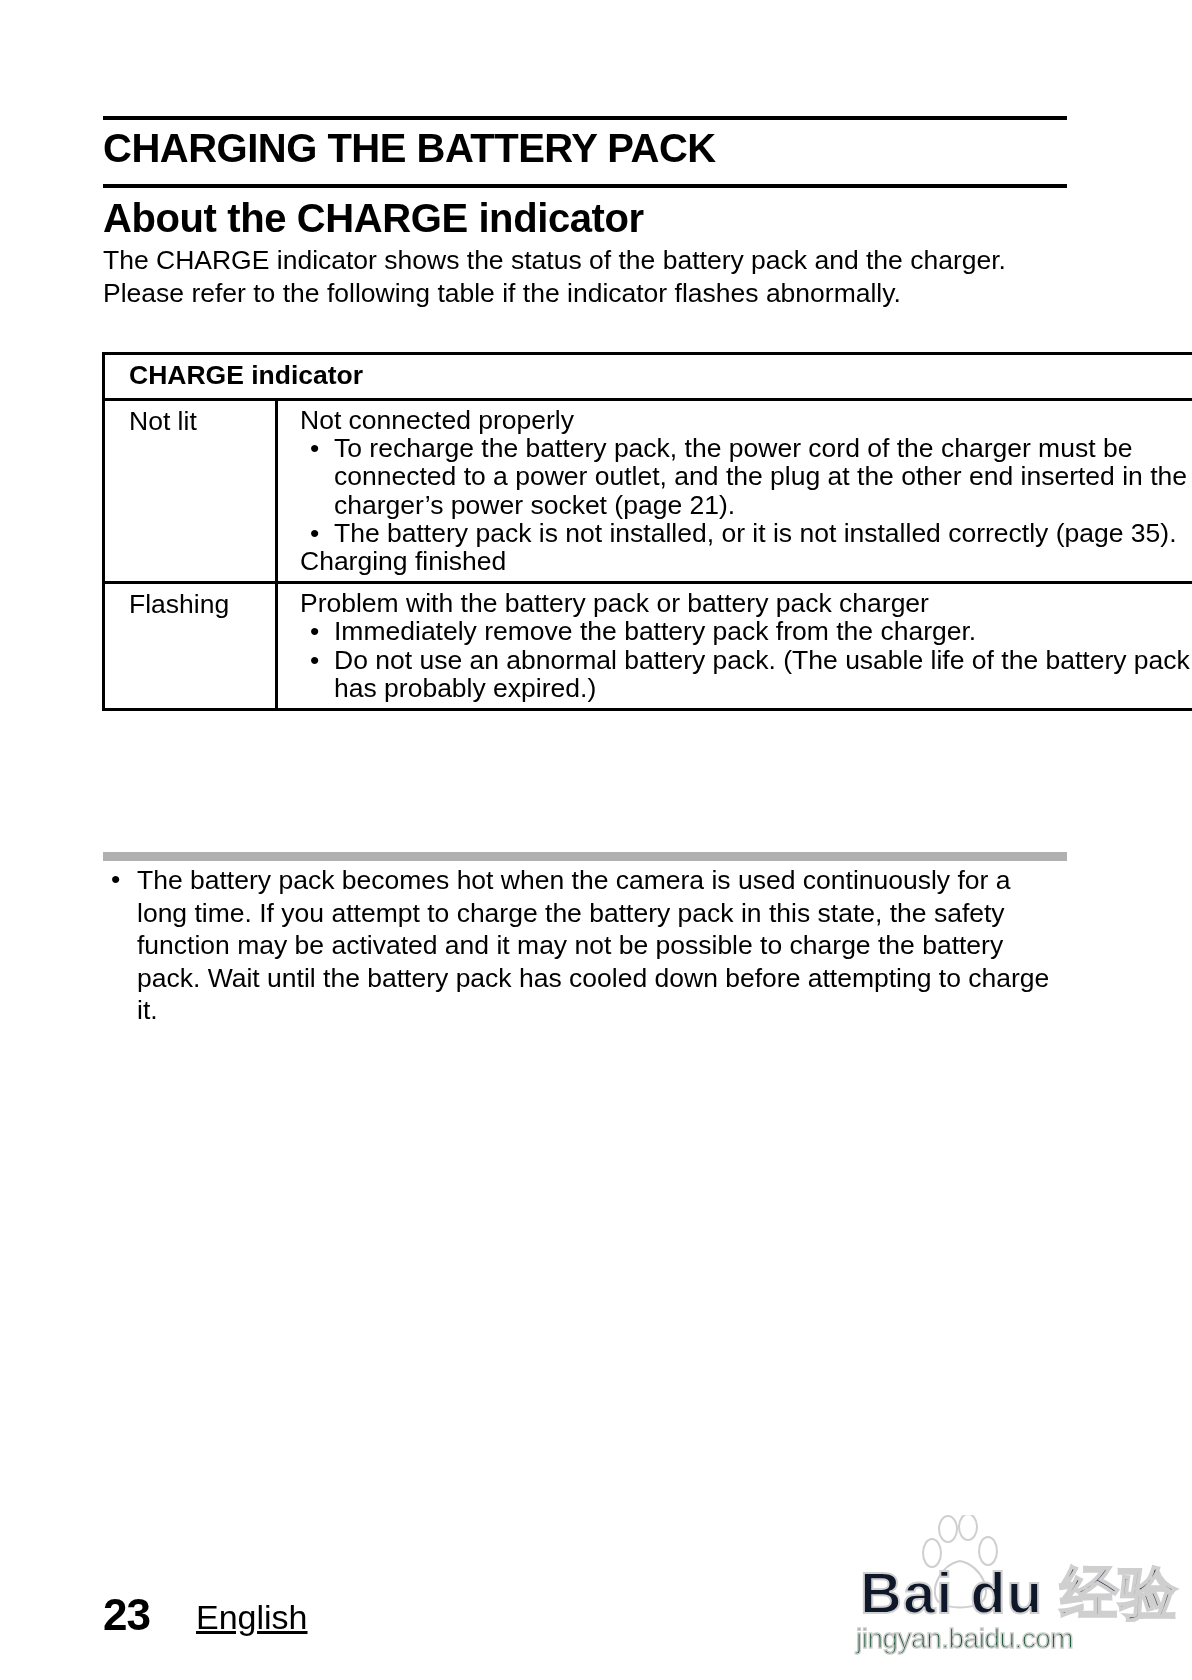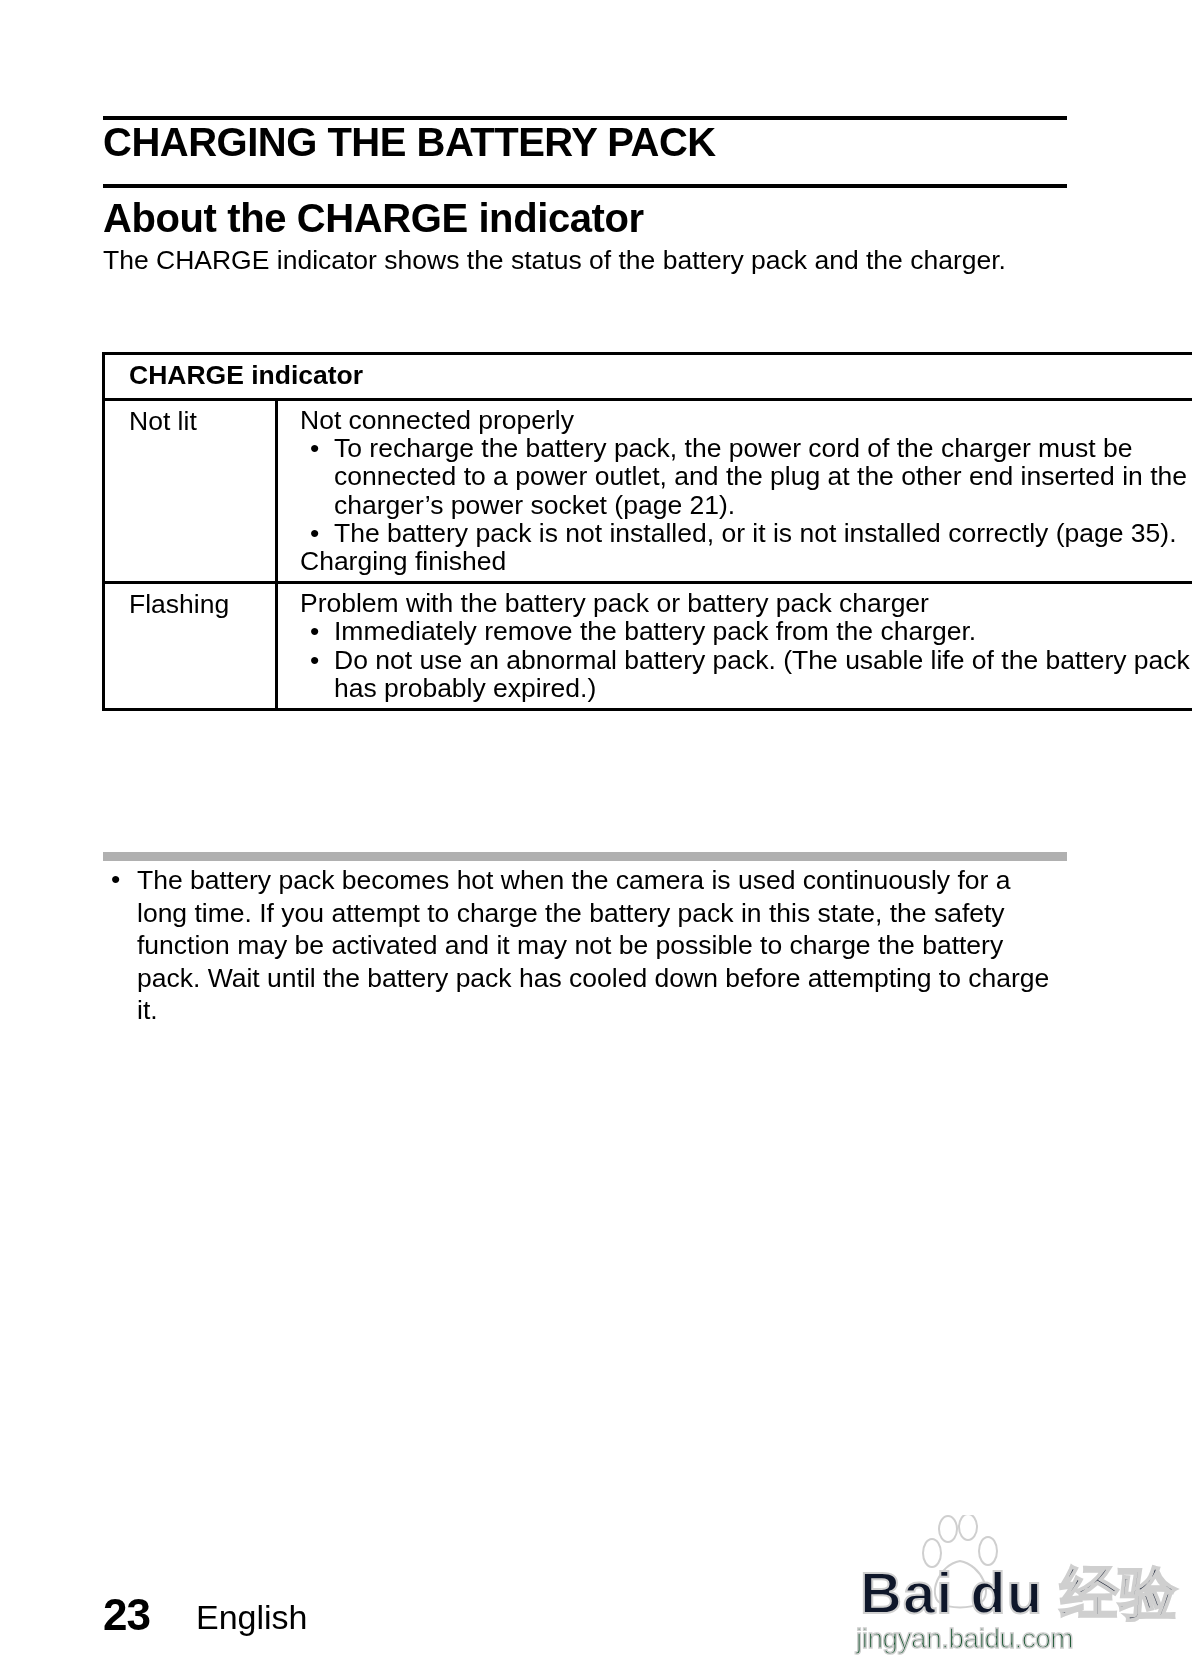--- a/index.html
+++ b/index.html
@@ -1,21 +1,21 @@
 <!DOCTYPE html>
 <html><head>
 <meta charset="utf-8">
 <style>
   html, body { margin:0; padding:0; background:#ffffff; }
   body { width:1192px; height:1680px; position:relative; overflow:hidden;
          font-family:"Liberation Sans", sans-serif; color:#000; }
   .rule { position:absolute; left:103px; width:964px; height:4px; background:#000; }
   #rule-top { top:116px; }
   #rule-mid { top:184px; }
-  .title { position:absolute; left:103px; top:120px; font-size:40px; font-weight:bold;
+  .title { position:absolute; left:103px; top:126px; font-size:40px; font-weight:bold;
            letter-spacing:-0.5px; white-space:nowrap;text-align:center; }
   .subtitle { position:absolute; left:103px; top:196px; font-size:40px; font-weight:bold;
               letter-spacing:-0.4px; white-space:nowrap; }
   .intro { position:absolute; left:103px; top:244px; font-size:26.5px; line-height:32.5px; }
   .intro div { white-space:nowrap; }
   table.ind { position:absolute; left:102px; top:352px; width:1138px; border-collapse:collapse;
               font-size:26.5px; }
   table.ind td, table.ind th { border:3.5px solid #000; vertical-align:top; text-align:left; }
   table.ind th { font-weight:bold; padding:5px 24px 6px 24px; height:32px; }
   td.state { width:136px; padding:5px 10px 6px 24px; white-space:nowrap;margin-top:18px; }
@@ -23,38 +23,39 @@
   .bl { display:flex; }
   .bl .dot { width:24px; flex:none; padding-left:10px; }
   .bl .txt { flex:1; }
   .grayband { position:absolute; left:103px; top:852px; width:964px; height:9px; background:#b0b0b0; }
   .caution { position:absolute; left:103px; top:864px; font-size:26.5px; width:964px; }
   .caution .head { font-weight:bold; line-height:32.5px; }
   .caution .boldtxt { font-weight:bold; line-height:32.5px; }
   .caution .bl .dot { padding-left:8px; width:26px; }
   .caution .bl .txt { line-height:32.5px; }
   .pagenum { position:absolute; left:103px; top:1590px; font-size:44px; font-weight:bold; letter-spacing:-1px; }
-  .lang { position:absolute; left:196px; top:1598px; font-size:34px; }
+  .lang { position:absolute; left:196px; top:1598px; font-size:34px;text-decoration:underline; }
   .wm { position:absolute; left:850px; top:1515px; width:290px; height:140px; color:#fff; }
   .wm .logo { position:absolute; left:10px; top:40px; font-size:58px; font-weight:bold;
               color:#0f172a; -webkit-text-stroke:2px #cfcfcf; letter-spacing:1px; white-space:nowrap; }
   .wm .url { position:absolute; left:6px; top:108px; font-size:28px; color:#14532d;
              -webkit-text-stroke:1.5px #cfcfcf; white-space:nowrap; letter-spacing:-0.5px; }
   .wm svg { position:absolute; left:60px; top:0; }
 </style>
 </head>
 <body>
 
 <div class="rule" id="rule-top"></div>
 <div class="title">CHARGING THE BATTERY PACK</div>
 <div class="rule" id="rule-mid"></div>
 
 <div class="subtitle">About the CHARGE indicator</div>
 <div class="intro">
   <div>The CHARGE indicator shows the status of the battery pack and the charger.</div>
+  <div>Please refer to the following table if the indicator flashes abnormally.</div>
 </div>
 
 <table class="ind">
   <tbody>
       <tr>
     <th colspan="2">CHARGE indicator</th>
   </tr>
   <tr>
     <td class="state">Not lit</td>
     <td class="desc">

